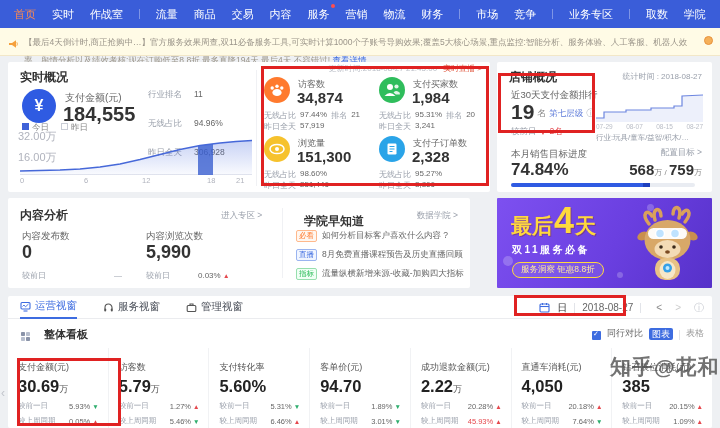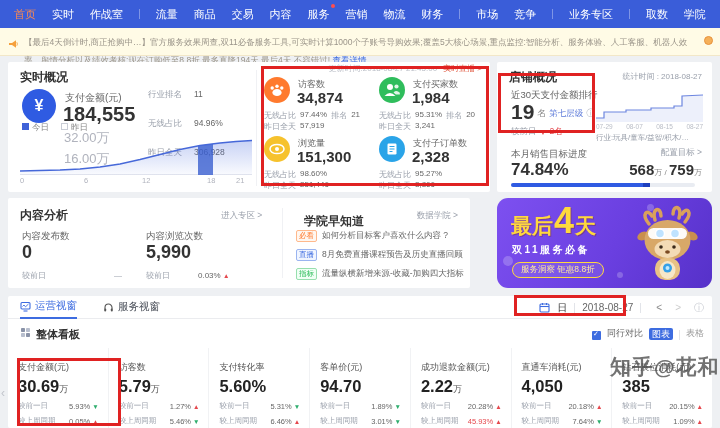--- a/index.html
+++ b/index.html
@@ -29,21 +29,21 @@
   .pay-label { position:absolute; left:57px; top:29px; font-size:10px; color:#666; }
   .pay-value { position:absolute; left:55px; top:41px; font-size:20px; font-weight:bold; color:#333; }
   .rt-stats { position:absolute; left:140px; top:27px; width:105px; display:flex; flex-direction:column; gap:17px; }
   .rt-stat { display:flex; font-size:8.5px; }
   .rt-stat .l { color:#9aa0ab; width:46px; }
   .rt-stat .v { color:#666; }
   .legend { position:absolute; left:14px; top:60px; display:flex; gap:12px; align-items:center; font-size:8.5px; color:#888; }
   .sw { display:inline-block; width:7px; height:7px; margin-right:3px; }
   .sw.today { background:#3f62d8; }
   .sw.yest { background:#fff; border:1px solid #c9cdd6; }
-  .ylab { position:absolute; font-size:13px; color:#b0b3bd;margin-left:46px; }
+  .ylab { position:absolute; font-size:11px; color:#b0b3bd; }
   .xlab { position:absolute; font-size:7.5px; color:#b0b3bd; top:114px; }
   .rt-updated { position:absolute; right:8px; top:1px; font-size:8px; color:#b9bdc6; display:flex; gap:6px; }
   .rt-live { color:#e0563e; }
 
   .tiles { position:absolute; left:252px; top:12px; width:230px; display:grid; grid-template-columns:115px 115px; grid-template-rows:59px 59px; }
   .tile { position:relative; padding:2px 0 0 6px; }
   .tile .ic { position:absolute; left:4px; top:3px; }
   .tile .tl { position:absolute; left:38px; top:4px; font-size:9px; color:#666; }
   .tile .tv { position:absolute; left:37px; top:15px; font-size:15px; font-weight:bold; color:#333; }
   .tile .tr1 { position:absolute; left:4px; top:36px; display:flex; gap:4px; font-size:8px; white-space:nowrap; }
@@ -77,34 +77,34 @@
   .ca-sub { position:absolute; top:72px; display:flex; gap:28px; font-size:8px; color:#9aa0ab; align-items:center; }
   .ca-sub .v { color:#666; }
   .col-item { display:flex; align-items:center; gap:5px; margin-bottom:7px; }
   .tag { font-size:7.5px; padding:0 2px; border-radius:2px; border:1px solid; line-height:10px; }
   .tag-or { color:#ff7a2e; border-color:#ffb98c; background:#fff7f0; }
   .tag-bl { color:#3d6ce0; border-color:#9ab4f0; background:#f0f5ff; }
   .tag-gr { color:#2fbd5c; border-color:#97dfae; background:#f0fff5; }
   .col-text { font-size:8.5px; color:#666; white-space:nowrap; }
 
   
-  .banner { position:absolute; left:497px; top:198px; width:215px; height:90px; border-radius:11px; background:linear-gradient(120deg,#7d50f0 0%,#6a3fe0 55%,#5631c9 100%); overflow:hidden; }
+  .banner { position:absolute; left:497px; top:198px; width:215px; height:90px; border-radius:1px; background:linear-gradient(120deg,#7d50f0 0%,#6a3fe0 55%,#5631c9 100%); overflow:hidden; }
   .bn-l1 { position:absolute; left:14px; top:6px; color:#ffd83d; font-weight:bold; display:flex; align-items:baseline; text-shadow:1px 1px 0 rgba(120,40,0,.35); }
   .bn-l1 .t { font-size:21px; } .bn-l1 .big { font-size:36px; line-height:34px; padding:0 1px; }
   .bn-l2 { position:absolute; left:15px; top:45px; color:#fff; font-size:10px; letter-spacing:2.5px; font-weight:bold; }
   .bn-pill { position:absolute; left:15px; top:64px; border:1px solid #ffd83d; border-radius:9px; padding:1px 8px; font-size:8.5px; color:#ffeaa0; background:rgba(255,255,255,.10); }
   .bn-dot { position:absolute; border-radius:50%; background:rgba(255,255,255,.22); }
 
   
   .tabs { position:absolute; left:0; top:0; width:704px; height:23px; border-bottom:1px solid #ebecef; display:flex; align-items:center; padding-left:12px; gap:26px; }
   .tab { display:flex; align-items:center; gap:4px; font-size:10.5px; color:#4a4f59; height:23px; }
   .tab.active { color:#3d6ce0; border-bottom:2px solid #3d6ce0; }
   .dctrl { position:absolute; right:8px; top:0; height:23px; display:flex; align-items:center; gap:7px; font-size:10px; }
   .dsep { width:1px; height:10px; background:#e2e4e9; }
-  .board-head { position:absolute; left:12px; top:31px; display:flex; align-items:flex-start; gap:5px; }
+  .board-head { position:absolute; left:12px; top:31px; display:flex; align-items:flex-end; gap:13px; }
   .board-title { font-size:11px; font-weight:bold; color:#333; }
   .board-ctrl { position:absolute; right:8px; top:31px; display:flex; align-items:flex-end; gap:6px; font-size:9px; }
   .cbx { width:9px; height:9px; background:#3d6ce0; border-radius:1px; position:relative; }
   .cbx::after { content:"✓"; position:absolute; left:1px; top:-1px; font-size:7px; color:#fff; }
   .chip { background:#3d6ce0; color:#fff; padding:0 3px; border-radius:2px; line-height:12px; }
   .kcards { position:absolute; left:0; top:52px; width:704px; height:80px; display:flex; }
   .kcard { flex:1; border-left:1px solid #f1f2f4; padding:13px 9px 0 10px; position:relative; }
   .kcard:first-child { border-left:none; }
   .k-label { font-size:9px; color:#555; white-space:nowrap; }
   .k-val { margin-top:3px; font-size:16.5px; font-weight:bold; color:#222; }
@@ -420,20 +420,27 @@
         <span>运营视窗</span>
       </span>
       <span class="tab">
         <svg width="11" height="11" viewBox="0 0 11 11">
             <path d="M2,7 L2,5.5 a3.5,3.5 0 0 1 7,0 L9,7" stroke="#555" stroke-width="1.1" fill="none"></path>
             <rect x="1.2" y="6.4" width="2" height="3" rx="1" fill="#555"></rect>
             <rect x="7.8" y="6.4" width="2" height="3" rx="1" fill="#555"></rect>
           </svg>
         <span>服务视窗</span>
       </span>
+      <span class="tab">
+        <svg width="11" height="11" viewBox="0 0 11 11">
+            <rect x="1.2" y="3.5" width="8.6" height="6" rx="1" fill="none" stroke="#555" stroke-width="1.1"></rect>
+            <path d="M4,3.5 L4,2 L7,2 L7,3.5" stroke="#555" stroke-width="1.1" fill="none"></path>
+          </svg>
+        <span>管理视窗</span>
+      </span>
       <span class="dctrl">
         <svg width="11" height="11" viewBox="0 0 11 11">
             <rect x="1" y="2" width="9" height="8" rx="1" fill="none" stroke="#3d6ce0" stroke-width="1.1"></rect>
             <line x1="1" y1="4.5" x2="10" y2="4.5" stroke="#3d6ce0" stroke-width="1.1"></line>
             <line x1="3.5" y1="1" x2="3.5" y2="3" stroke="#3d6ce0" stroke-width="1.1"></line>
             <line x1="7.5" y1="1" x2="7.5" y2="3" stroke="#3d6ce0" stroke-width="1.1"></line>
           </svg>
         <span style="color:#333;">日</span>
         <span class="dsep"></span>
         <span style="color:#666;">2018-08-27</span>

